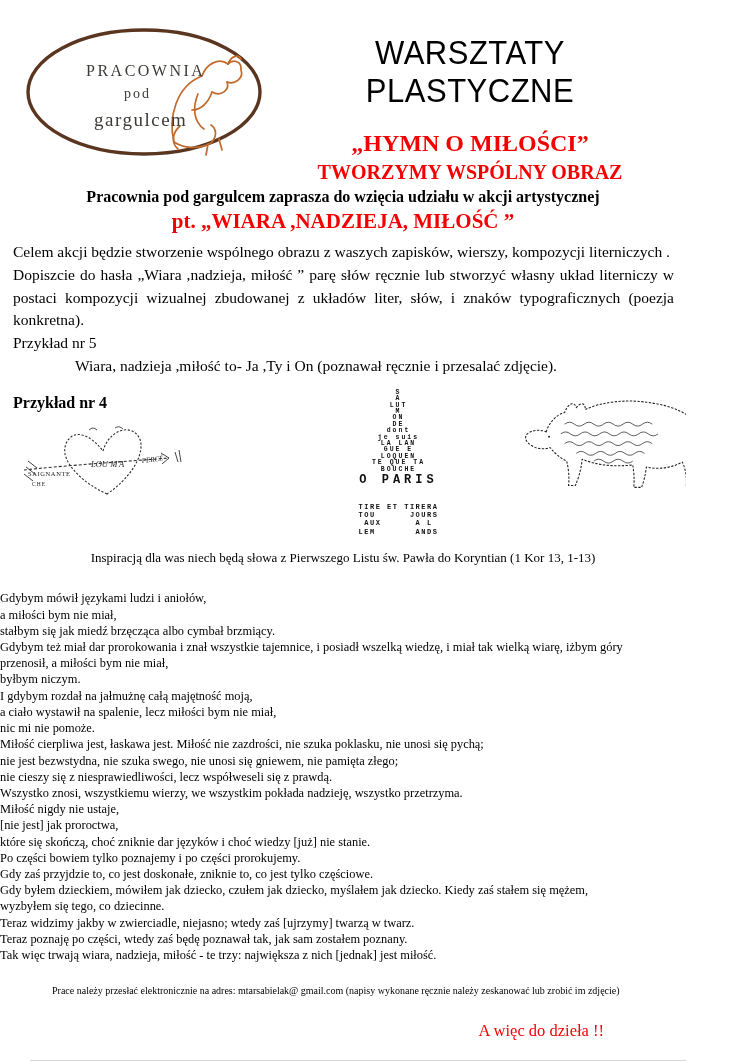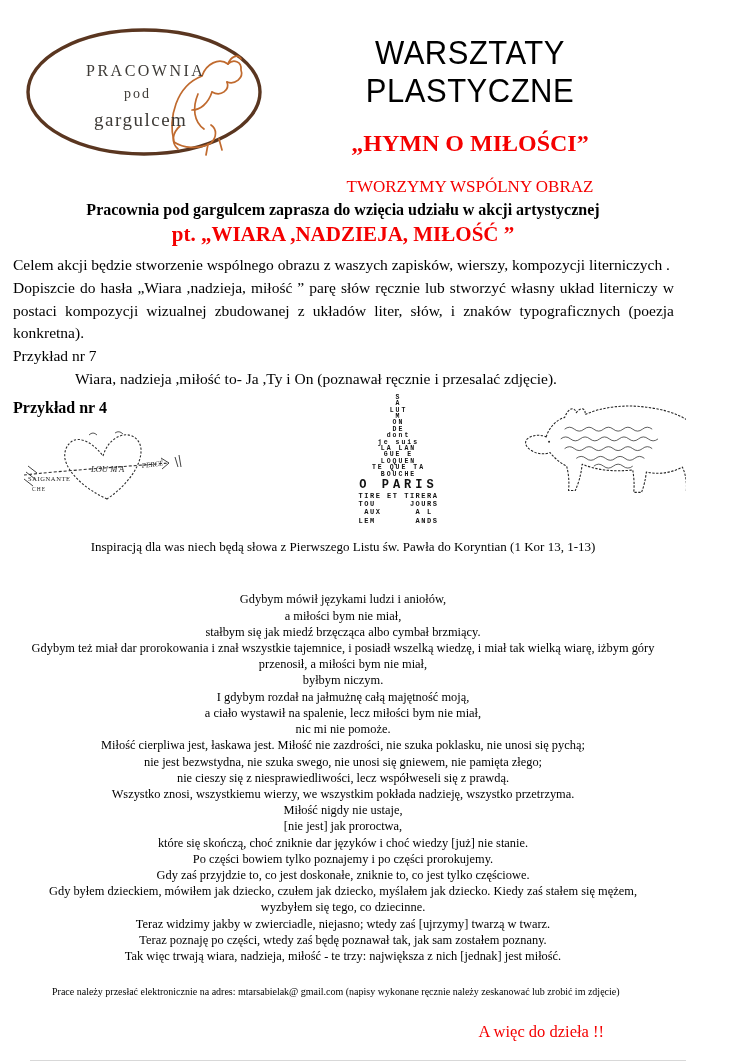--- a/index.html
+++ b/index.html
@@ -6,44 +6,44 @@
   .page{position:relative;width:686px;height:1063px;background:#fff;overflow:hidden;
         font-family:"Liberation Serif",serif;color:#000;}
   
   .header-row{display:flex;padding:26px 6px 0 22px;}
   .logo-wrap{width:252px;flex:0 0 252px;}
   .titles{flex:1;text-align:center;padding-top:8px;padding-right:14px;}
   .main-title{font-family:"Liberation Sans",sans-serif;font-size:31px;font-weight:400;
               letter-spacing:.5px;transform:scaleY(1.06);transform-origin:top;}
   .red{color:#f40000;}
   .sub1{font-size:24px;font-weight:bold;margin-top:24px;}
-  .sub2{font-size:17px;font-weight:normal;margin-top:20px;}
+  .sub2{font-size:20px;font-weight:bold;margin-top:4px;}
   
   .invite{text-align:center;margin-top:4px;}
   .invite-line{font-size:16px;font-weight:bold;}
   .invite-title{font-size:21px;font-weight:bold;margin-top:3px;}
   
-  .bodytext{margin:7px 12px 8px 13px;font-size:15.5px;line-height:1.47;text-align:justify;}
+  .bodytext{margin:7px 12px 16px 13px;font-size:15.5px;line-height:1.47;text-align:justify;}
   .example1-label{text-align:left;}
   .example1-text{padding-left:62px;text-align:left;}
   
   .calligrams{display:flex;align-items:flex-start;margin:2px 0 0 13px;}
   .col1{width:250px;flex:0 0 250px;}
   .example2-label{font-size:16px;font-weight:bold;}
   .heart-svg{margin:4px 0 0 6px;display:block;}
   .eiffel{width:175px;flex:0 0 175px;text-align:center;margin-left:48px;margin-top:-4px;
           font-family:"Liberation Mono",monospace;font-weight:bold;color:#111;}
   .eiffel-top{font-size:6.5px;line-height:6.4px;letter-spacing:2px;white-space:pre-line;}
   .eiffel-paris{font-size:12px;letter-spacing:4px;line-height:13px;margin-top:1px;}
-  .eiffel-tire{font-size:7px;letter-spacing:1.5px;line-height:8px;}
+  .eiffel-tire{font-size:7px;letter-spacing:1.5px;line-height:8px;margin-top:16px;}
   .eiffel-legs{font-size:7px;letter-spacing:1.5px;line-height:8.5px;white-space:pre;}
   .pig-wrap{margin-left:30px;margin-top:2px;}
   
   .inspiration{text-align:center;font-size:13px;margin-top:14px;}
-  .hymn{text-align:center;font-size:12.4px;line-height:16.2px;margin-top:36px;white-space:pre-line;}
+  .hymn{text-align:left;font-size:12.4px;line-height:16.2px;margin-top:24px;white-space:pre-line;}
   
   .submit{margin:20px 16px 0 14px;font-size:10px;line-height:1.6;text-indent:38px;text-align:left;}
   .closing{text-align:right;margin:22px 82px 0 0;font-size:16.5px;}
   .page-edge{position:absolute;left:30px;right:0;bottom:2px;height:1px;background:#d8d8d8;}
   svg text{font-family:"Liberation Serif",serif;}
 </style>
 </head>
 <body>
 
 <div class="page">
@@ -80,21 +80,21 @@
   </div>
 
   <div class="invite">
     <div class="invite-line">Pracownia pod  gargulcem zaprasza do wzięcia udziału w akcji artystycznej</div>
     <div class="invite-title red">pt. „WIARA ,NADZIEJA, MIŁOŚĆ ”</div>
   </div>
 
   <div class="bodytext">
     <div>Celem akcji będzie stworzenie wspólnego  obrazu z waszych zapisków, wierszy, kompozycji literniczych .</div>
     <div>Dopiszcie  do hasła „Wiara ,nadzieja, miłość ” parę słów ręcznie lub stworzyć własny układ  literniczy w postaci kompozycji wizualnej zbudowanej z układów liter, słów, i znaków typograficznych (poezja konkretna).</div>
-    <div class="example1-label">Przykład nr 7</div>
+    <div class="example1-label">Przykład nr 5</div>
     <div class="example1-text">Wiara, nadzieja ,miłość to- Ja ,Ty i On (poznawał ręcznie i przesalać zdjęcie).</div>
   </div>
 
   <div class="calligrams">
     <div class="col1">
       <div class="example2-label">Przykład nr 4</div>
 
       <svg class="heart-svg" width="172" height="98" viewBox="0 0 172 98">
         <g stroke="#2c2c2c" fill="none" stroke-width="1.1">
           <path d="M88,78 C66,68 49,52 46,38 C44,26 53,16 63,19 C71,21 78,27 84,35 C87,25 93,18 101,15 C111,11 121,17 122,28 C123,43 110,63 88,78 Z" stroke-dasharray="2.2,1.7"></path>

